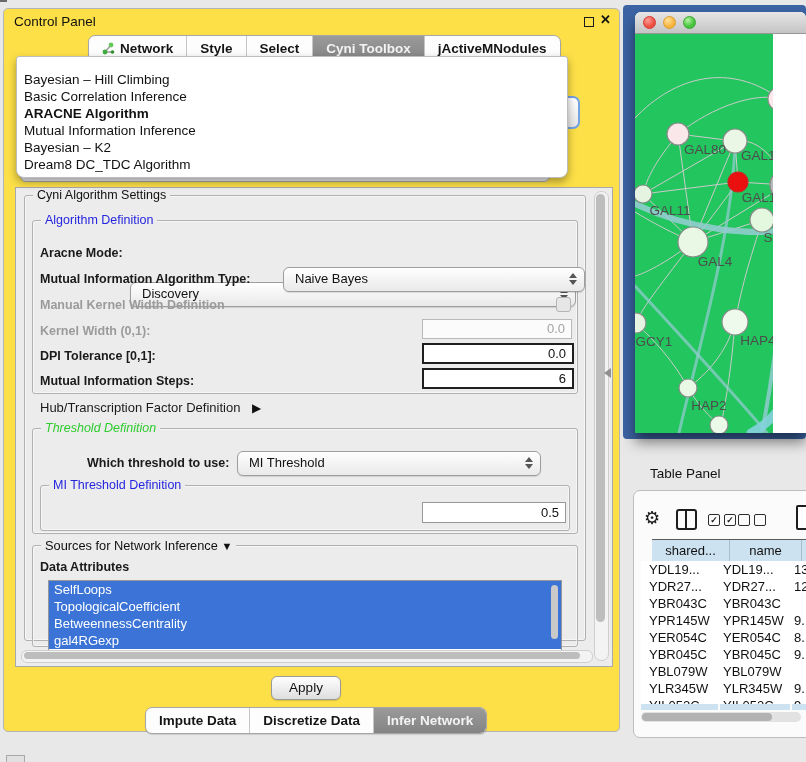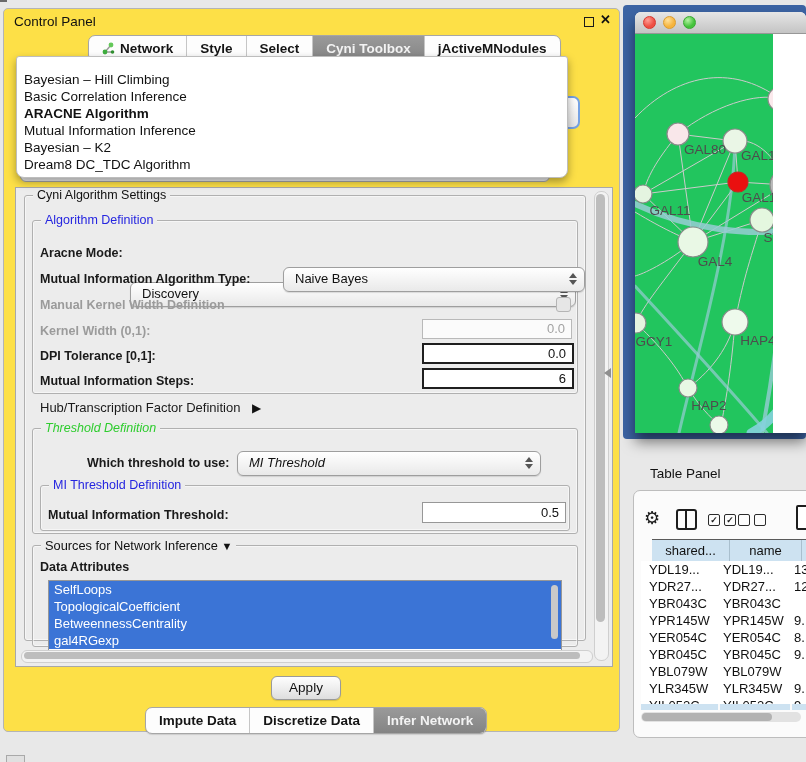--- a/index.html
+++ b/index.html
@@ -188,29 +188,28 @@
 
       <div class="lbl plain" style="left:24px;top:212px;">
         <span>Hub/Transcription Factor Definition</span>
         <span class="arrow-right" style="margin-left:8px;">▶</span>
       </div>
 
       <div class="gbox" style="left:16px;top:240px;width:544px;height:104px;">
         <span class="gtitle green">Threshold Definition</span>
       </div>
       <div class="lbl" style="left:71px;top:268px;">Which threshold to use:</div>
-      <div class="combo" style="left:221px;top:263px;width:302px;font-style:italic;">
+      <div class="combo" style="left:221px;top:263px;width:302px;">
         <span class="cv">MI Threshold</span>
         <span class="car"></span>
       </div>
 
       <div class="gbox" style="left:24px;top:297px;width:528px;height:44px;">
         <span class="gtitle blue">MI Threshold Definition</span>
       </div>
-      <div class="lbl" style="left:32px;top:320px;">Mutual Information Threshold:</div>
       <div class="field thin" style="left:406px;top:314px;width:144px;height:21px;line-height:19px;">0.5</div>
 
       <div class="gbox" style="left:16px;top:357px;width:544px;height:100px;">
         <span class="gtitle" style="font-size:12.8px;">
           <span>Sources for Network Inference</span>
           <span style="font-size:11px;">▼</span>
         </span>
       </div>
       <div class="lbl" style="left:24px;top:372px;">Data Attributes</div>
       <div class="attr-list" style="left:32px;top:392px;width:512px;height:69px;">

